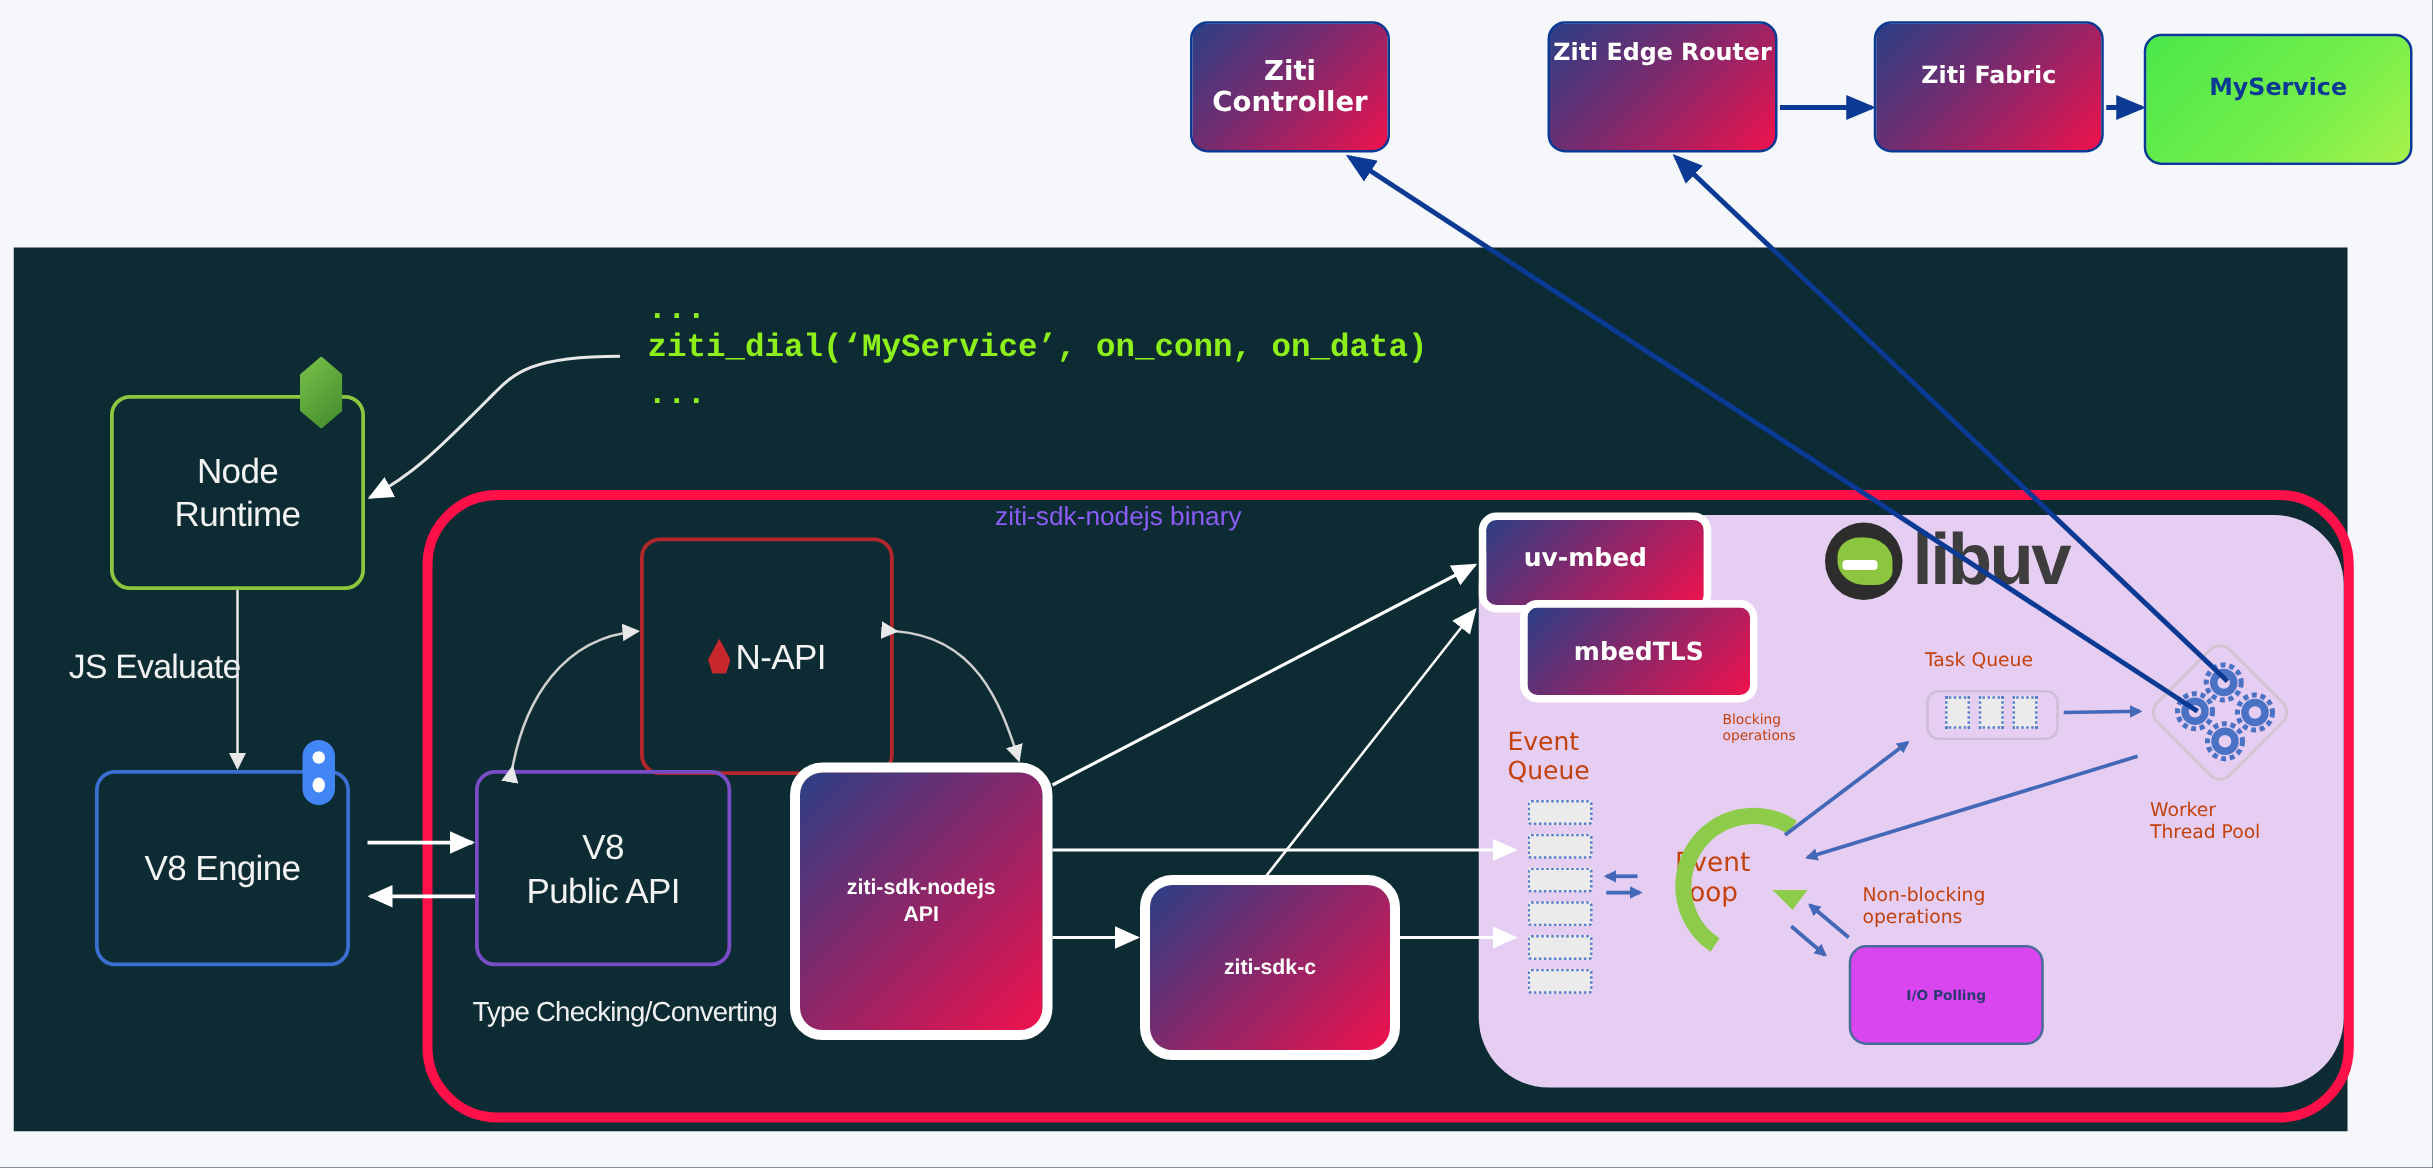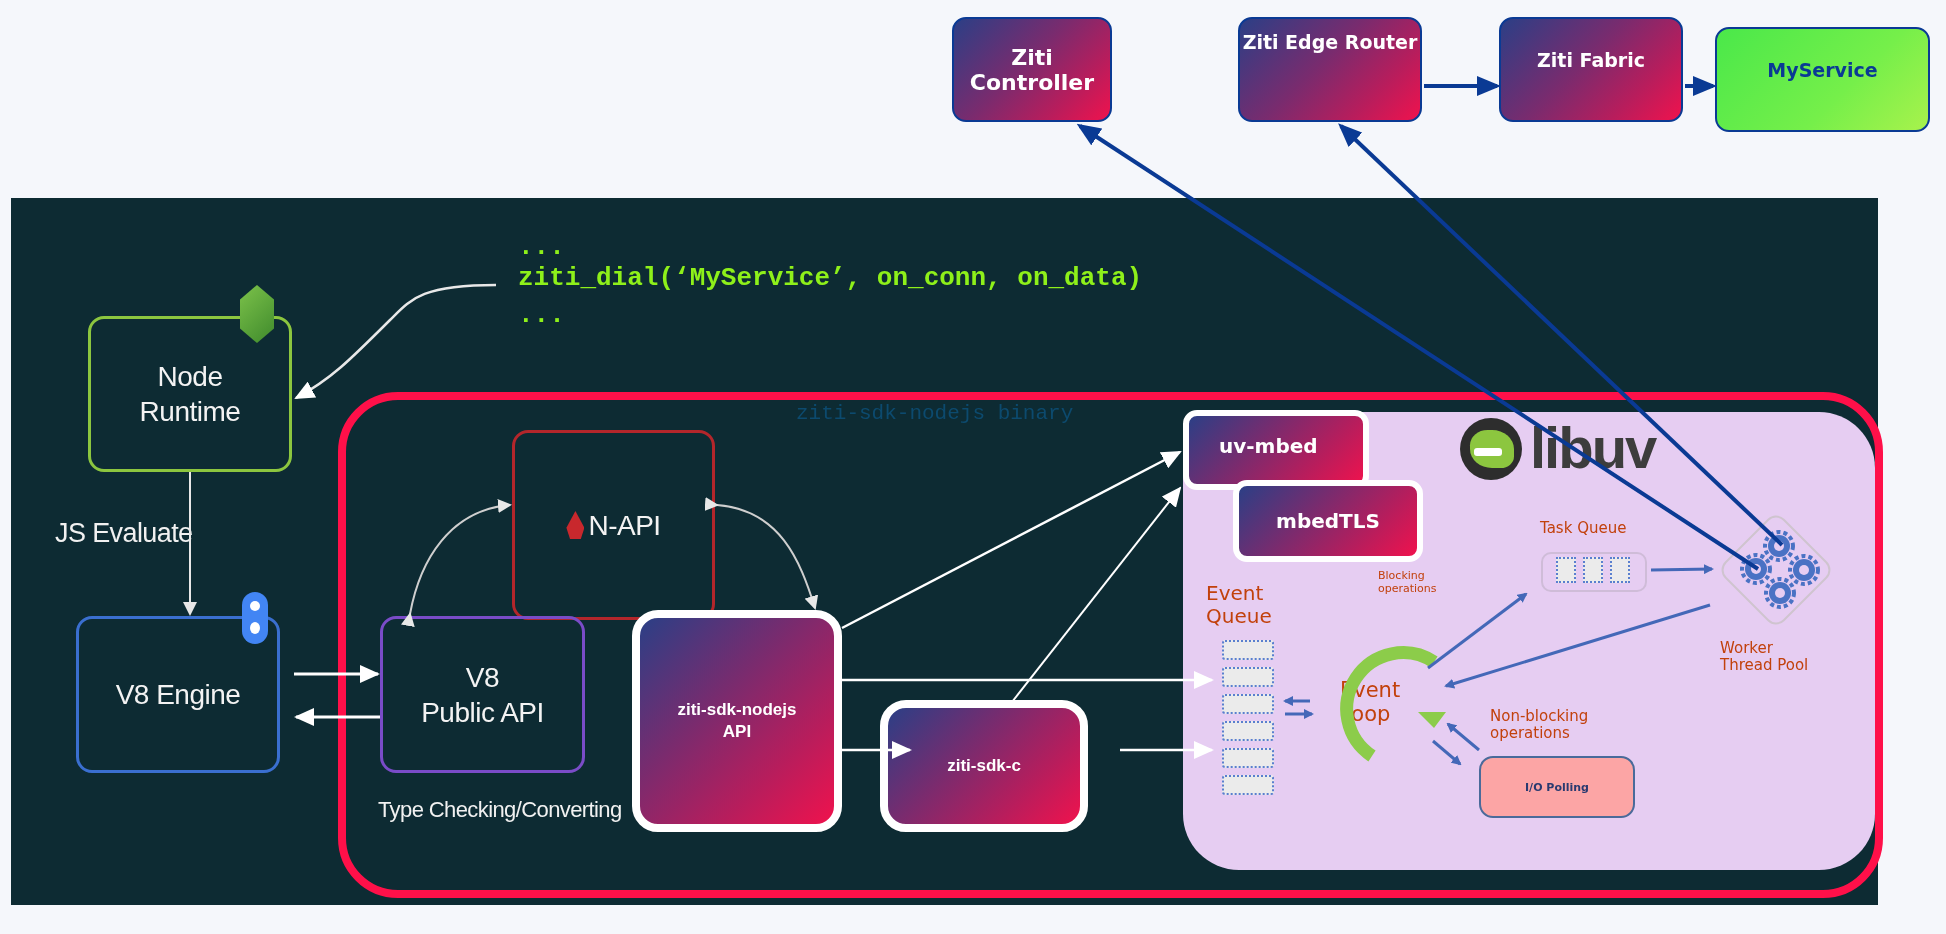--- a/index.html
+++ b/index.html
@@ -45,40 +45,40 @@
 <div class="abs" style="left:55px;top:518px;color:#f1f1f1;font-family:'Liberation Sans',sans-serif;font-size:27px;letter-spacing:-0.6px;">JS Evaluate</div>
 
 <div class="dark-box" style="left:76px;top:616px;width:204px;height:157px;border:3px solid #3a6fd0;">V8 Engine</div>
 <div class="abs" style="left:242px;top:592px;width:26px;height:52px;">
   <div style="position:absolute;left:0;top:0;width:26px;height:52px;border-radius:13px;background:#4285f4;"></div>
   <div style="position:absolute;left:8px;top:9px;width:10px;height:10px;border-radius:50%;background:#fff;"></div>
   <div style="position:absolute;left:8px;top:30px;width:10px;height:12px;border-radius:50%;background:#fff;"></div>
 </div>
 
 <div id="binary"></div>
-<div class="abs" style="left:796px;top:402px;color:#0c4a6e;font-family:Liberation Mono, monospace;font-size:21px;">ziti-sdk-nodejs binary</div>
+<div class="abs" style="left:796px;top:402px;color:#8b5cf6;font-family:Liberation Sans, sans-serif;font-size:21px;">ziti-sdk-nodejs binary</div>
 
 <div class="dark-box" style="left:512px;top:430px;width:203px;height:190px;border:3px solid #b3262b;font-size:28px;">
   <span style="display:inline-block;width:18px;height:28px;margin-right:4px;background:#c8282d;clip-path:polygon(50% 0,100% 60%,80% 100%,20% 100%,0 60%);"></span>
   <span>N-API</span>
 </div>
 
 <div class="dark-box" style="left:380px;top:616px;width:205px;height:157px;border:3px solid #7a4cc8;white-space:pre-line;">V8
 Public API</div>
 <div class="abs" style="left:378px;top:797px;color:#f1f1f1;font-family:'Liberation Sans',sans-serif;font-size:22px;letter-spacing:-0.6px;">Type Checking/Converting</div>
 
 <div class="grad-white" style="left:632px;top:610px;width:210px;height:222px;font-size:17px;white-space:pre-line;line-height:1.3;">ziti-sdk-nodejs
 API</div>
 
-<div class="grad-white" style="left:880px;top:700px;width:208px;height:132px;font-size:17px;">ziti-sdk-c</div>
+<div class="grad-white" style="left:912px;top:700px;width:208px;height:148px;font-size:17px;">ziti-sdk-c</div>
 
 <div id="libuv"></div>
 
 <div class="grad-white" style="left:1183px;top:410px;width:186px;height:80px;border-width:6px;border-radius:14px;font-family:'DejaVu Sans',sans-serif;font-size:20px;justify-content:flex-start;padding-left:30px;align-items:flex-start;padding-top:18px;">uv-mbed</div>
-<div class="grad-white" style="left:1216px;top:480px;width:190px;height:82px;border-width:6px;border-radius:14px;font-family:'DejaVu Sans',sans-serif;font-size:20px;margin-left:17px;">mbedTLS</div>
+<div class="grad-white" style="left:1216px;top:480px;width:190px;height:82px;border-width:6px;border-radius:14px;font-family:'DejaVu Sans',sans-serif;font-size:20px;">mbedTLS</div>
 
 <div class="abs" style="left:1460px;top:418px;width:62px;height:62px;border-radius:50%;background:#2d2d2d;overflow:hidden;">
   <div style="position:absolute;left:10px;top:12px;width:44px;height:38px;background:#8cc63f;border-radius:40% 50% 30% 50%;"></div>
   <div style="position:absolute;left:14px;top:30px;width:28px;height:8px;background:#fff;border-radius:3px;"></div>
 </div>
 <div class="abs" style="left:1530px;top:414px;color:#3d3d3d;font-family:'Liberation Sans',sans-serif;font-size:58px;font-weight:bold;letter-spacing:-2px;">libuv</div>
 
 <div class="lbl-blue" style="left:1206px;top:582px;width:84px;font-size:20px;white-space:pre-line;">Event
 Queue</div>
 <div class="eq-slot" style="left:1222px;top:640px;"></div>
@@ -99,21 +99,21 @@
 <div class="lbl-blue" style="left:1540px;top:520px;width:110px;font-size:15px;">Task Queue</div>
 <div class="abs" style="left:1541px;top:552px;width:106px;height:40px;border:2px solid #cfbcd8;border-radius:10px;box-sizing:border-box;"></div>
 <div class="tq-slot" style="left:1556px;top:557px;"></div>
 <div class="tq-slot" style="left:1583px;top:557px;"></div>
 <div class="tq-slot" style="left:1610px;top:557px;"></div>
 
 <div class="abs" style="left:1734px;top:528px;width:84px;height:84px;border:2px solid #cfc4cf;border-radius:12px;transform:rotate(45deg);box-sizing:border-box;"></div>
 <div class="lbl-blue" style="left:1720px;top:640px;width:120px;font-size:15px;white-space:pre-line;">Worker
 Thread Pool</div>
 
-<div class="abs" style="left:1479px;top:756px;width:156px;height:62px;background:#fca5a5;border:2px solid #4a6a9a;border-radius:14px;box-sizing:border-box;display:flex;align-items:center;justify-content:center;color:#2a3a70;font-size:11px;font-weight:bold;">I/O Polling</div>
+<div class="abs" style="left:1479px;top:756px;width:156px;height:80px;background:#d946ef;border:2px solid #4a6a9a;border-radius:14px;box-sizing:border-box;display:flex;align-items:center;justify-content:center;color:#2a3a70;font-size:11px;font-weight:bold;">I/O Polling</div>
 
 <svg class="overlay" viewBox="0 0 1946 934">
   <defs>
     <marker id="ab" markerWidth="10" markerHeight="10" refX="8" refY="5" orient="auto" markerUnits="userSpaceOnUse">
         <path d="M0,0 L10,5 L0,10 z" fill="#0a3a94"></path>
       </marker>
     <marker id="abBig" markerWidth="24" markerHeight="20" refX="20" refY="10" orient="auto" markerUnits="userSpaceOnUse">
         <path d="M0,0 L24,10 L0,20 z" fill="#0a3a94"></path>
       </marker>
     <marker id="aw" markerWidth="20" markerHeight="18" refX="18" refY="9" orient="auto" markerUnits="userSpaceOnUse">

